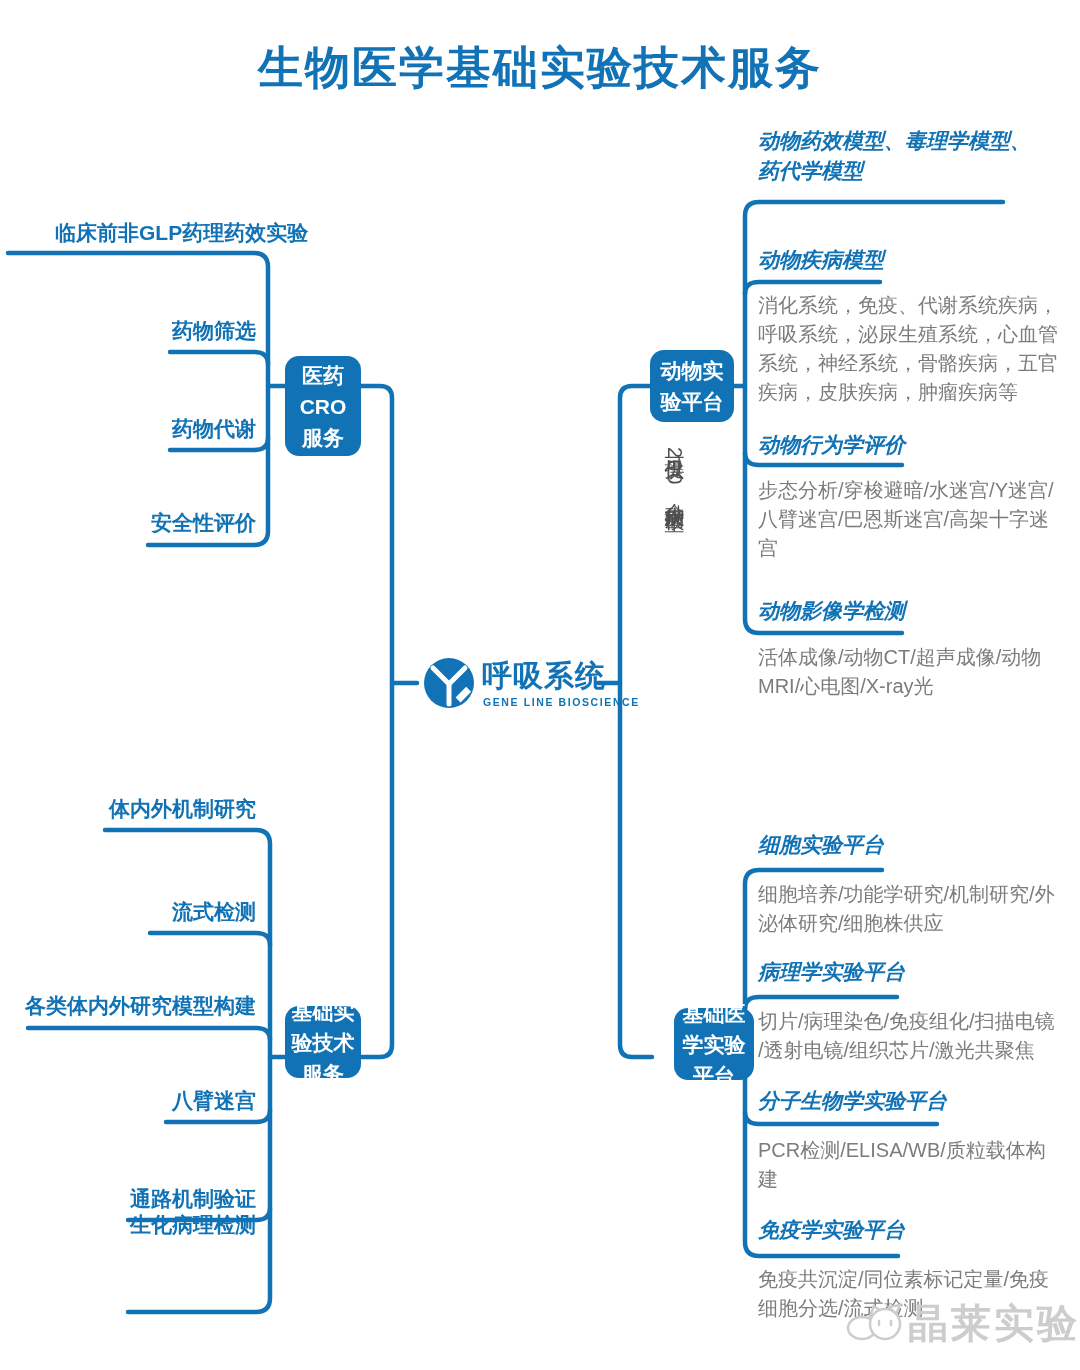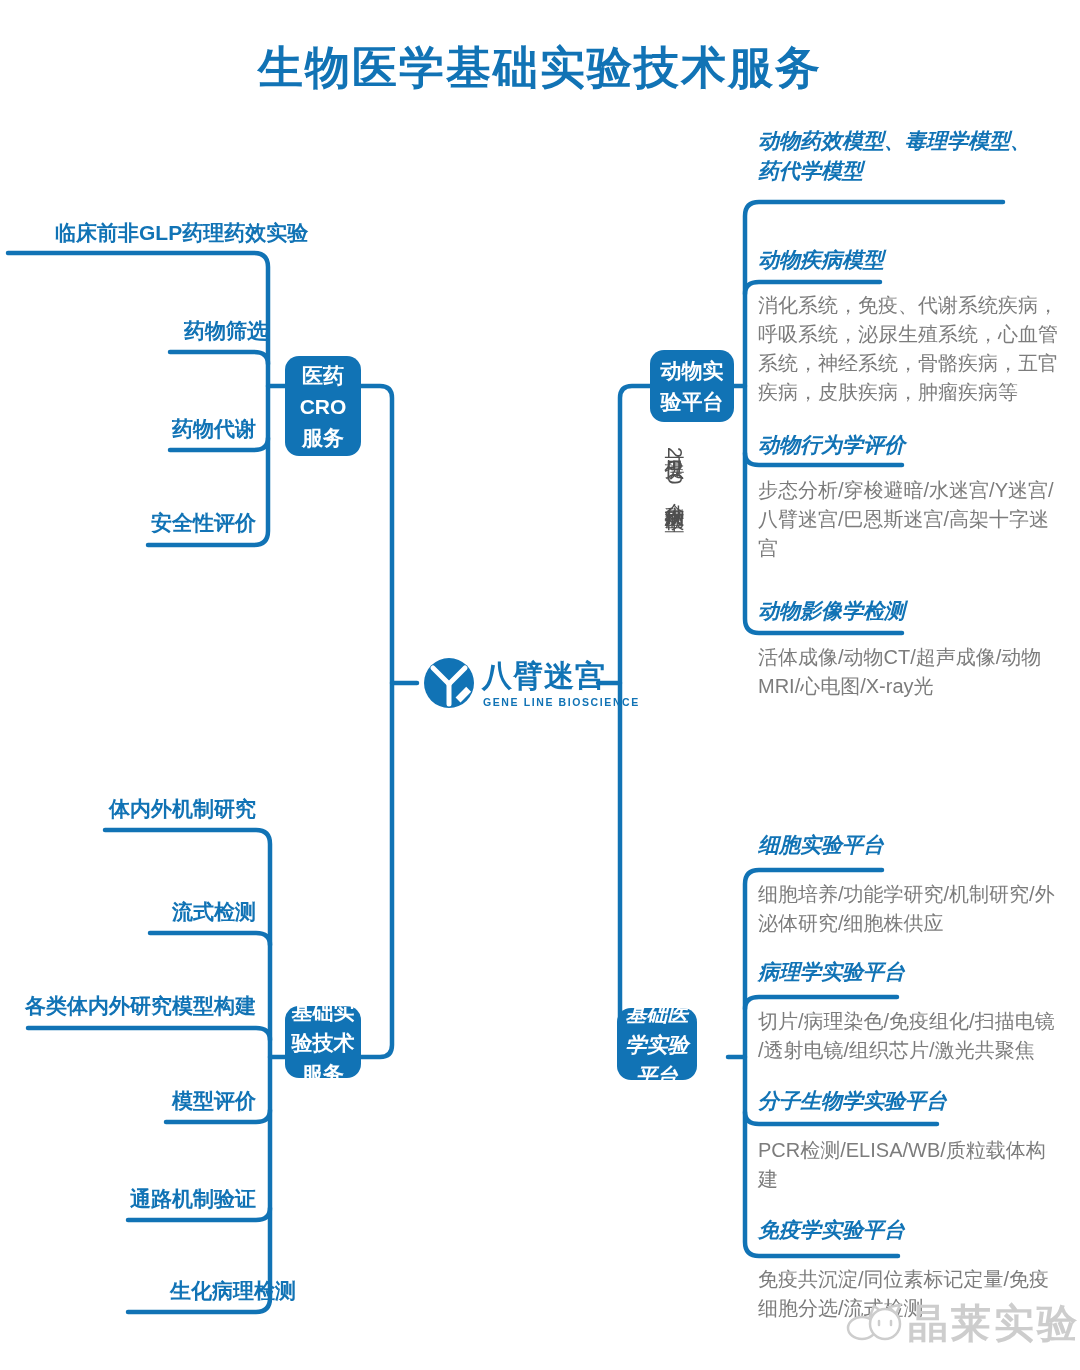--- a/index.html
+++ b/index.html
@@ -98,35 +98,35 @@
 </svg>
 
 <div class="abs node" style="left:285px;top:336px;width:76px;height:100px;margin-top:20px;">医药
 CRO
 服务</div>
 <div class="abs node" style="left:285px;top:1006px;width:76px;height:72px;">基础实
 验技术
 服务</div>
 <div class="abs node" style="left:650px;top:350px;width:84px;height:72px;">动物实
 验平台</div>
-<div class="abs node" style="left:617px;top:1008px;width:80px;height:72px;font-style:italic;">基础医
+<div class="abs node" style="left:674px;top:1008px;width:80px;height:72px;">基础医
 学实验
 平台</div>
 
 <div class="abs left-label" style="left:8px;width:260px;text-align:left;top:219px;margin-left:47px;">临床前非GLP药理药效实验</div>
-<div class="abs left-label" style="top:317px;padding-left:12px;">药物筛选</div>
+<div class="abs left-label" style="top:317px;">药物筛选</div>
 <div class="abs left-label" style="top:415px;">药物代谢</div>
 <div class="abs left-label" style="top:509px;">安全性评价</div>
 
 <div class="abs left-label" style="top:795px;">体内外机制研究</div>
 <div class="abs left-label" style="top:898px;">流式检测</div>
 <div class="abs left-label" style="top:992px;">各类体内外研究模型构建</div>
-<div class="abs left-label" style="top:1087px;">模型评价</div>
+<div class="abs left-label" style="top:1087px;">八臂迷宫</div>
 <div class="abs left-label" style="top:1185px;">通路机制验证</div>
-<div class="abs left-label" style="top:1277px;padding-left:40px;">生化病理检测</div>
+<div class="abs left-label" style="top:1211px;">生化病理检测</div>
 
 <div class="abs heading" style="top:126px;">动物药效模型、毒理学模型、
 药代学模型</div>
 <div class="abs heading" style="top:245px;">动物疾病模型</div>
 <div class="abs detail" style="top:291px;">消化系统，免疫、代谢系统疾病，
 呼吸系统，泌尿生殖系统，心血管
 系统，神经系统，骨骼疾病，五官
 疾病，皮肤疾病，肿瘤疾病等</div>
 <div class="abs heading" style="top:430px;">动物行为学评价</div>
 <div class="abs detail" style="top:476px;">步态分析/穿梭避暗/水迷宫/Y迷宫/
@@ -154,21 +154,21 @@
 <div>
   <svg class="abs" style="left:421px;top:655px;color:var(--accent,#1173b5);" width="56" height="56" viewBox="0 0 56 56">
     <circle cx="28" cy="28" r="25" fill="currentColor"></circle>
     <g stroke="#ffffff" stroke-width="5" stroke-linecap="round">
       <line x1="28" y1="29" x2="28" y2="49"></line>
       <line x1="28" y1="29" x2="12" y2="13"></line>
       <line x1="28" y1="29" x2="44" y2="13"></line>
     </g>
     <rect x="35" y="36.5" width="15" height="7" fill="#ffffff" transform="rotate(-45 42 40)"></rect>
   </svg>
-  <div class="abs brand-text" style="left:482px;top:656px;">八臂迷宫</div>
+  <div class="abs brand-text" style="left:482px;top:656px;">呼吸系统</div>
   <div class="abs brand-sub" style="left:483px;top:696px;">GENE LINE BIOSCIENCE</div>
 </div>
 
 <div>
   <svg class="abs" style="left:845px;top:1292px;color:var(--watermark-gray,#cdcdcd);" width="62" height="56" viewBox="0 0 62 56">
     <g fill="#ffffff" stroke="currentColor" stroke-width="2.5">
       <ellipse cx="17" cy="36" rx="14" ry="11"></ellipse>
       <path d="M 25 24 L 29 14 L 37 20 Z"></path>
       <path d="M 51 22 L 55 13 L 44 15 Z"></path>
       <circle cx="40" cy="32" r="15"></circle>

